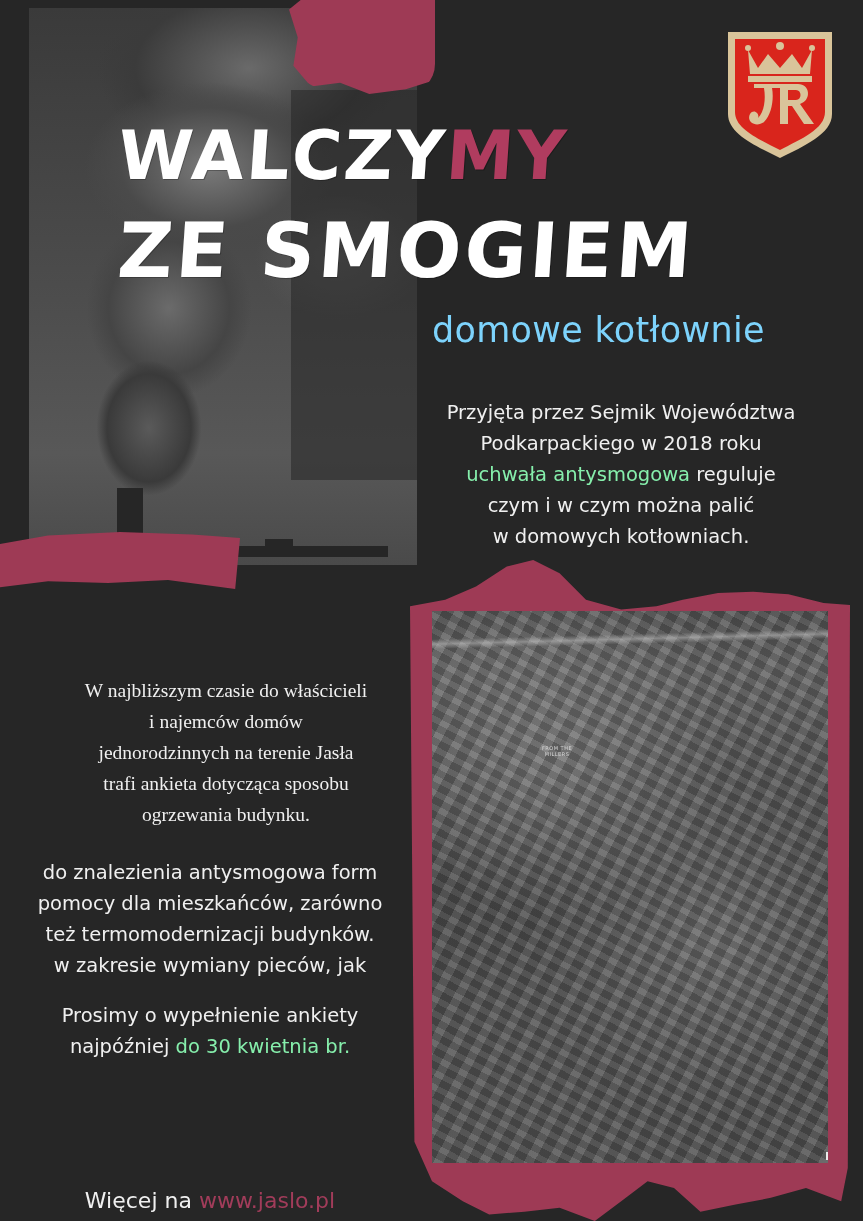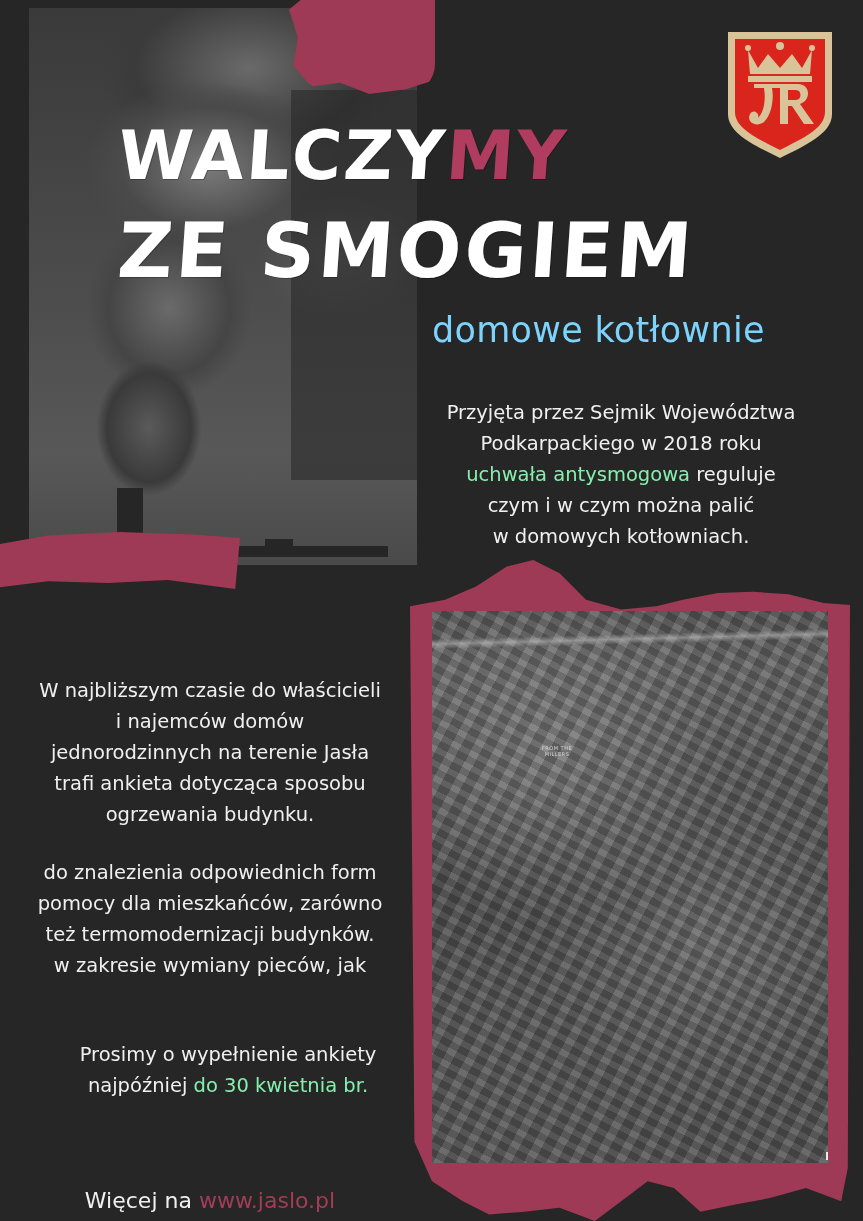--- a/index.html
+++ b/index.html
@@ -64,23 +64,23 @@
 
     .subtitle {
       position: absolute; left: 432px; top: 310px; font-size: 35px; font-weight: normal;
       color: #7dd3fc; letter-spacing: 0.3px; font-family: "DejaVu Sans", sans-serif;
     }
 
     .crest { position: absolute; left: 724px; top: 28px; width: 112px; height: 132px; }
 
     .para { position: absolute; text-align: center; font-size: 19.5px; line-height: 31px; color: #f0f0f0; }
     .para-right { left: 411px; top: 397px; width: 420px; }
-    .para-left-1 { left: 0; top: 675px; width: 420px; }
+    .para-left-1 { left: 16px; top: 675px; width: 420px; font-family: Liberation Serif, serif; }
     .para-left-2 { left: 0; top: 857px; width: 420px; }
-    .para-left-3 { left: 0; top: 1039px; width: 420px; margin-left: 18px; }
+    .para-left-3 { left: 0; top: 1000px; width: 420px; }
     .hl { color: #86efac; text-align: right; }
 
     .footer { position: absolute; left: 50px; top: 1160px; width: 320px; text-align: center; font-size: 22px; color: #f0f0f0; margin-top: 28px; }
     .footer .link { color: #a13c5a; text-decoration: none; }
     .tiny-mark { position: absolute; left: 826px; top: 1152px; width: 2px; height: 8px; background: #eaeaea; }
   </style>
 </head>
 <body>
 
 <div class="smoke-photo"></div>
@@ -129,21 +129,21 @@
 
 <div class="para para-left-1">
   <div>W najbliższym czasie do właścicieli</div>
   <div>i najemców domów</div>
   <div>jednorodzinnych na terenie Jasła</div>
   <div>trafi ankieta dotycząca sposobu</div>
   <div>ogrzewania budynku.</div>
 </div>
 
 <div class="para para-left-2">
-  <div>do znalezienia odpowiednich form</div>
+  <div>do znalezienia antysmogowa form</div>
   <div>pomocy dla mieszkańców, zarówno</div>
   <div>też termomodernizacji budynków.</div>
   <div>w zakresie wymiany pieców, jak</div>
 </div>
 
 <div class="para para-left-3">
   <div>Prosimy o wypełnienie ankiety</div>
   <div><span style="white-space:pre">najpóźniej </span><span class="hl">do 30 kwietnia br.</span></div>
 </div>
 

